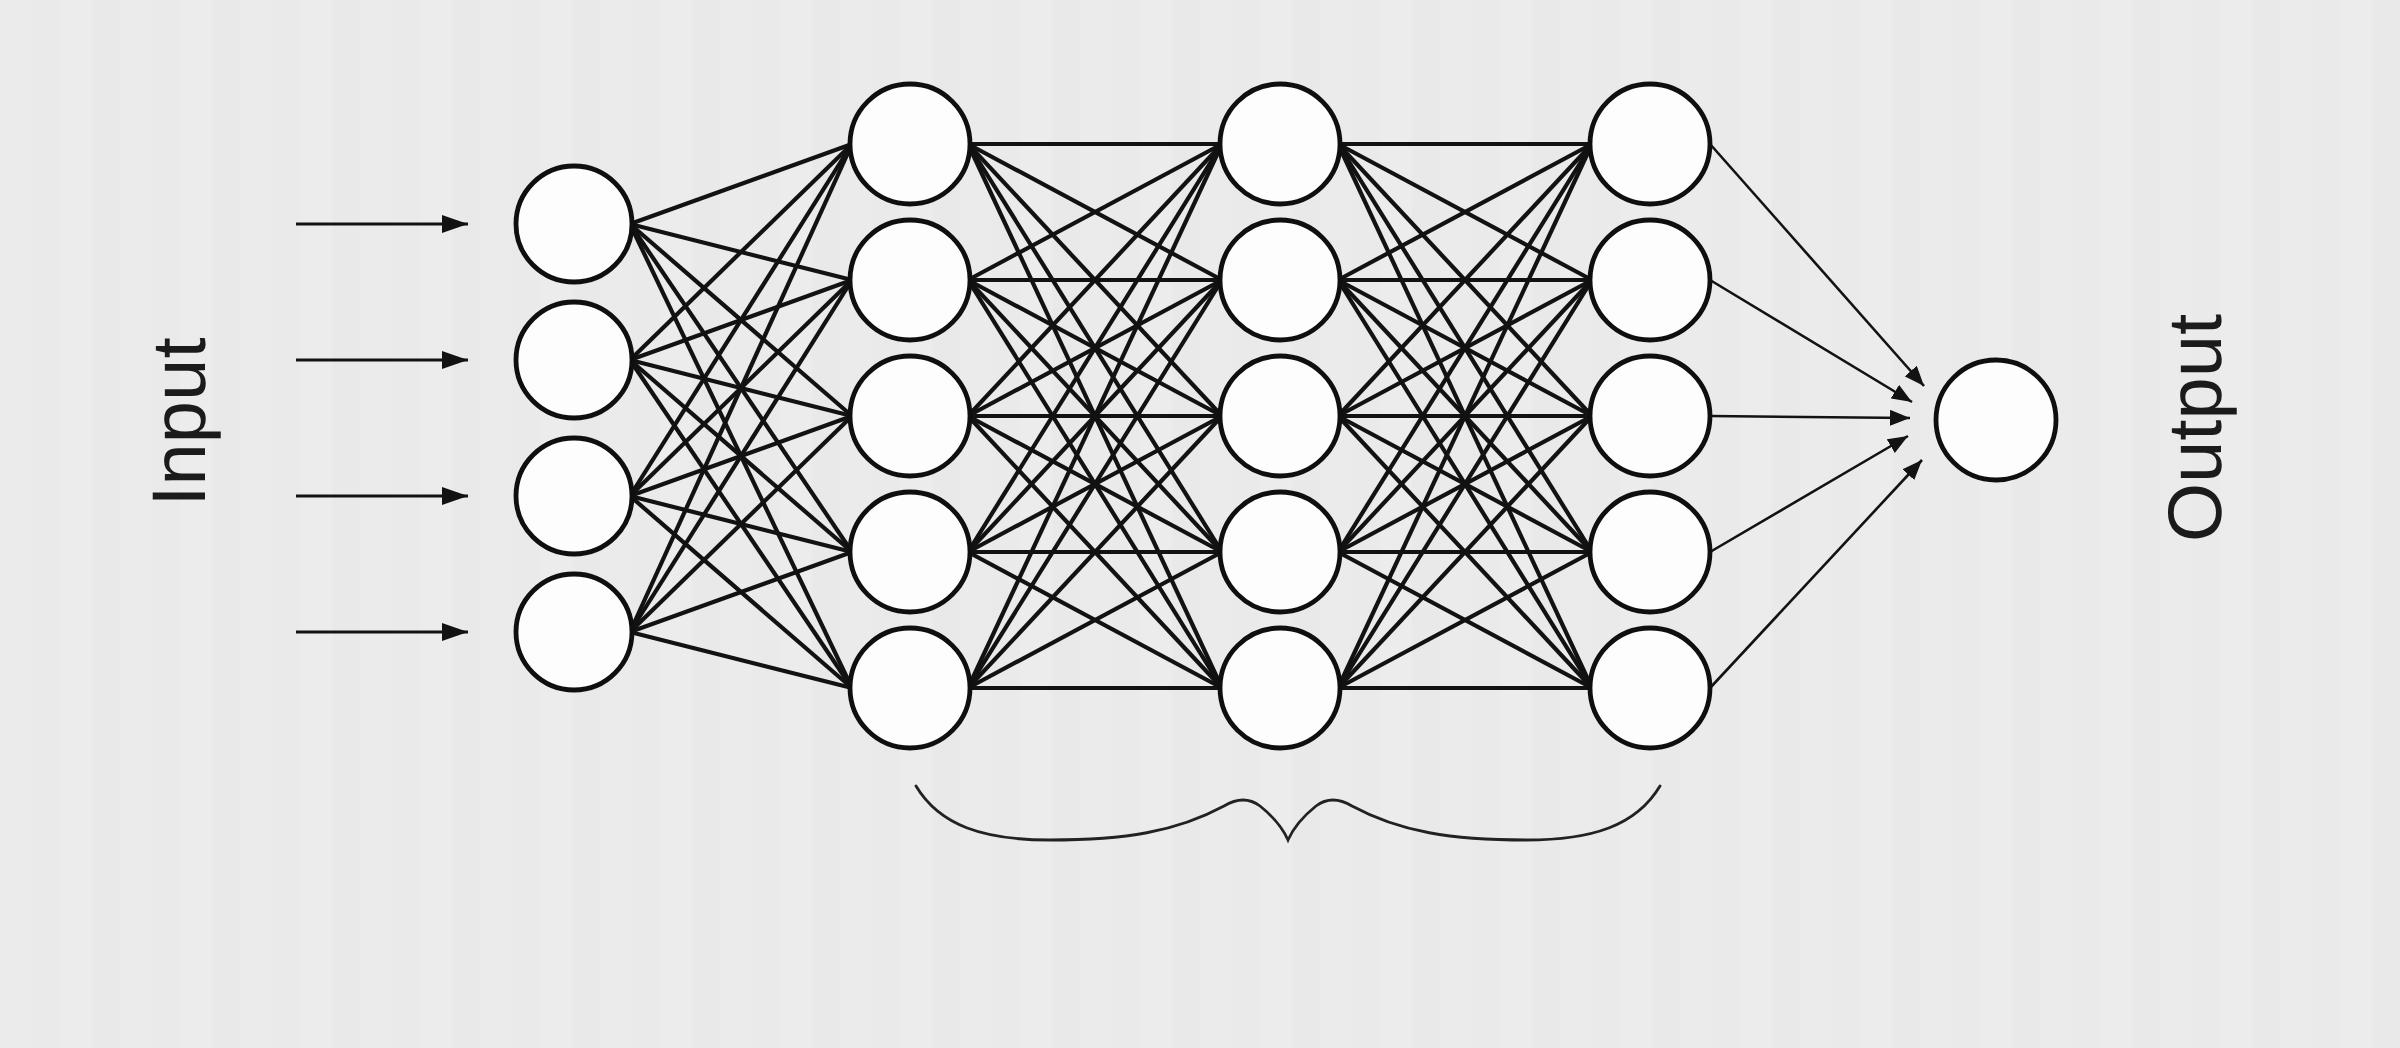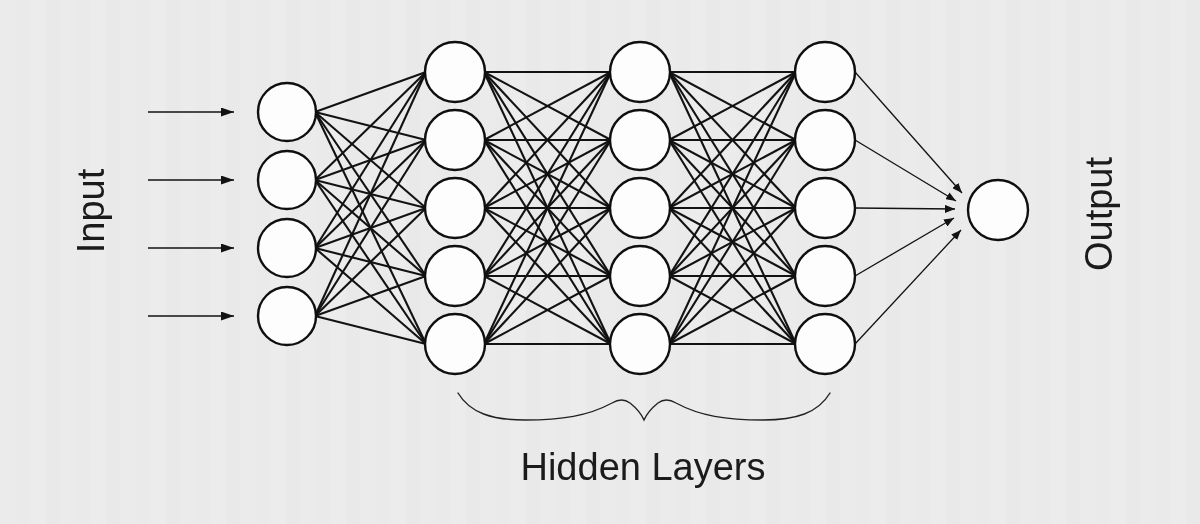--- a/index.html
+++ b/index.html
@@ -155,14 +155,13 @@
     Q 648 411, 658 403
     Q 666 397, 676 403
     C 700 416, 726 420, 763 420
     C 796 420, 818 413, 830 393" fill="none" stroke="#222222" stroke-width="1.4" stroke-linecap="round"></path>
     </svg>
 
   <div class="lbl vertical" id="input-label" style="color: rgb(27, 27, 27);">Input</div>
 
   <div class="lbl vertical" id="output-label" style="color: rgb(27, 27, 27);">Output</div>
 
-  <div class="lbl horizontal" id="hidden-label" style="color: rgb(27, 27, 27);">Hidden Layers</div>
 </div>
 
 </body></html>

